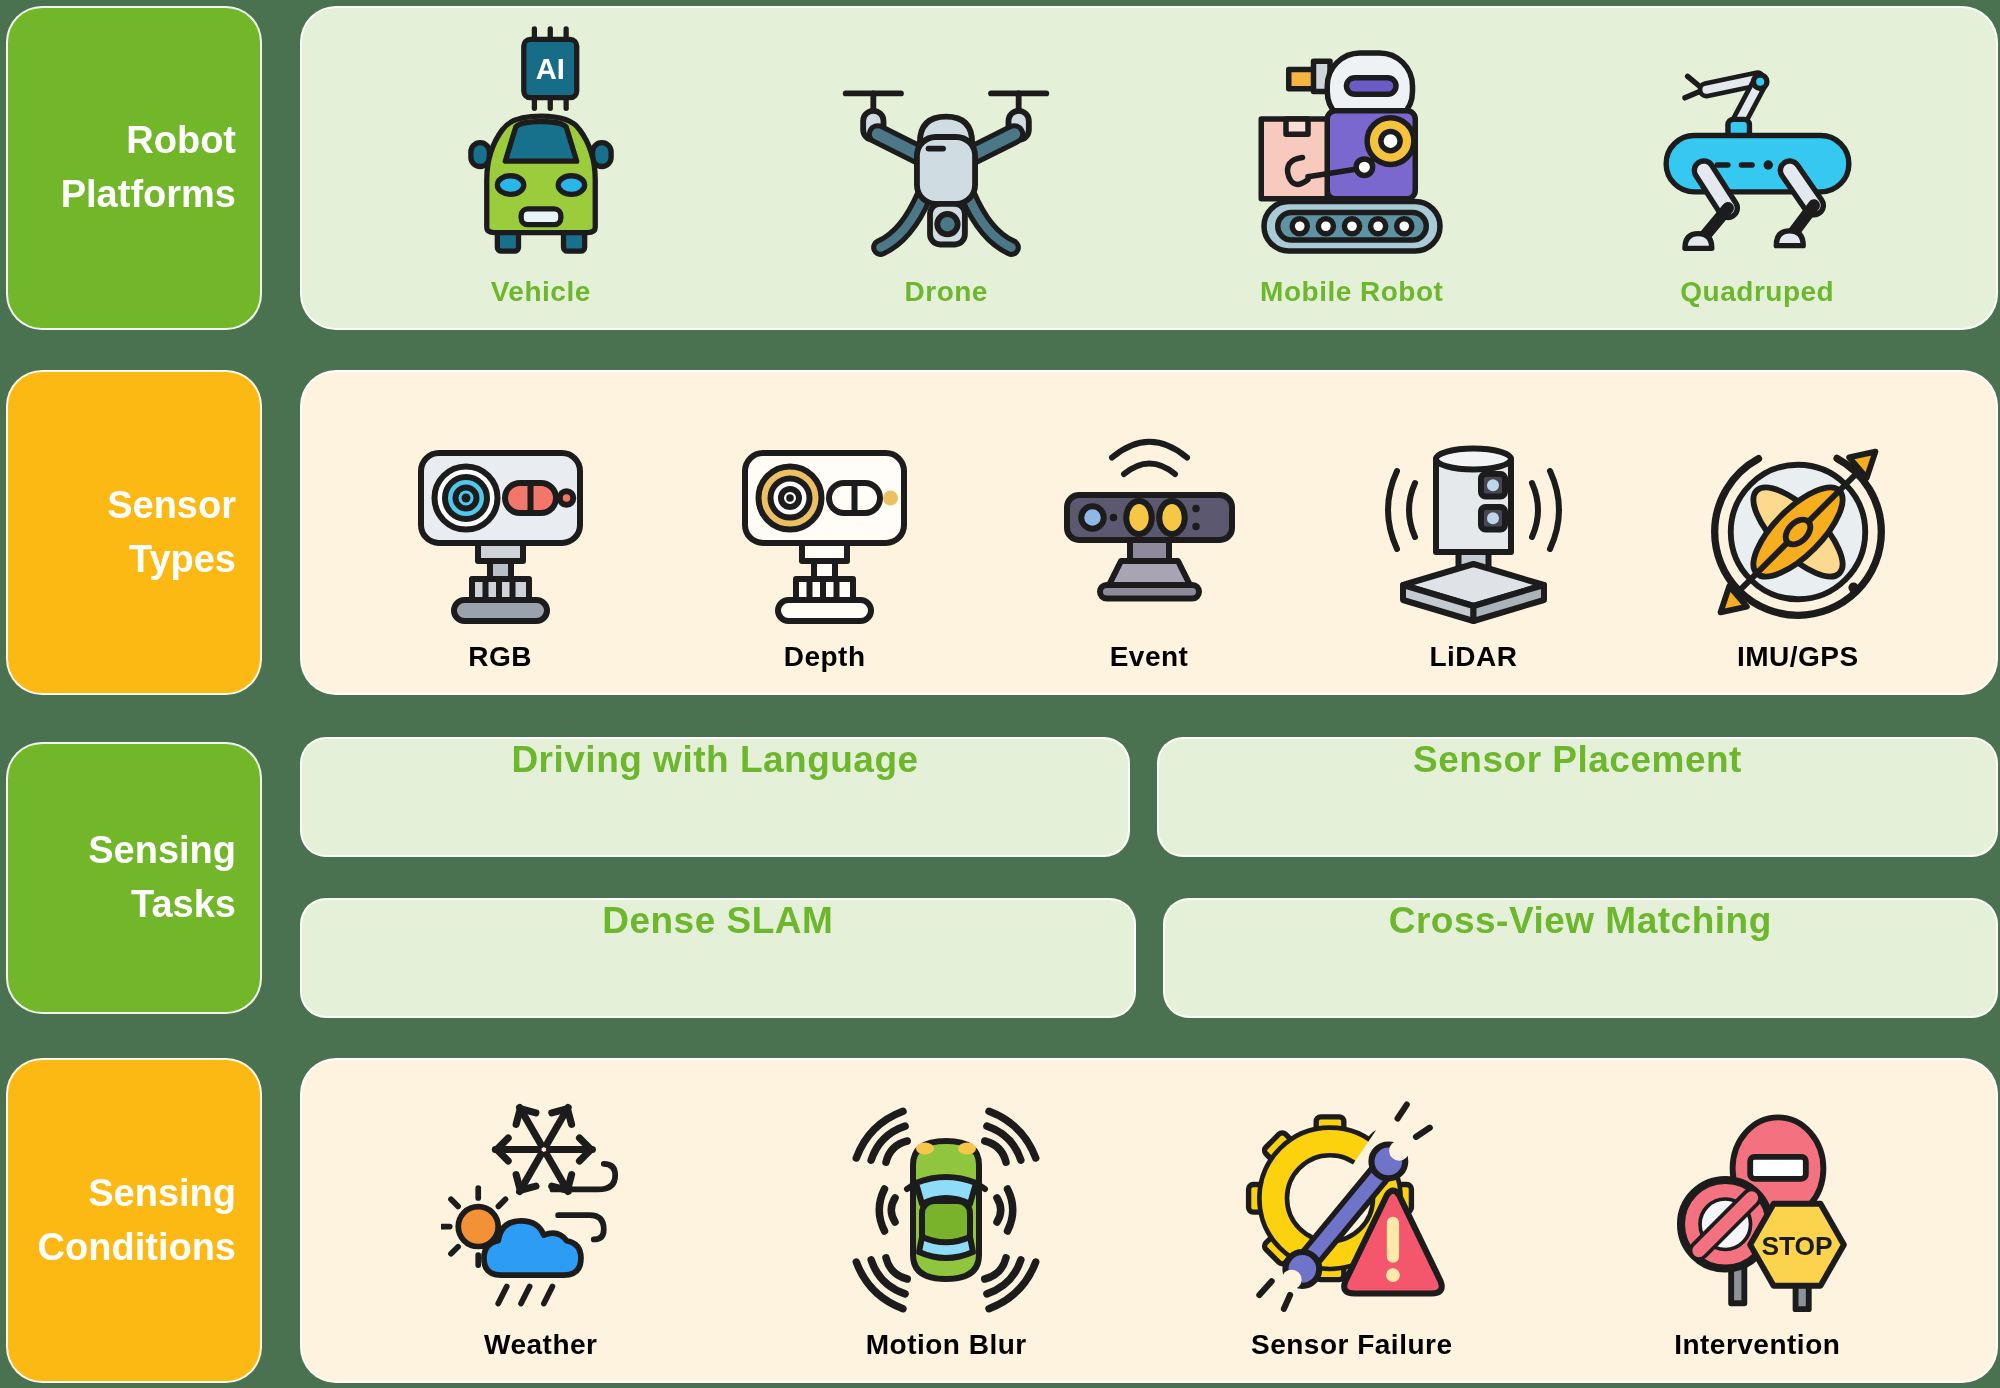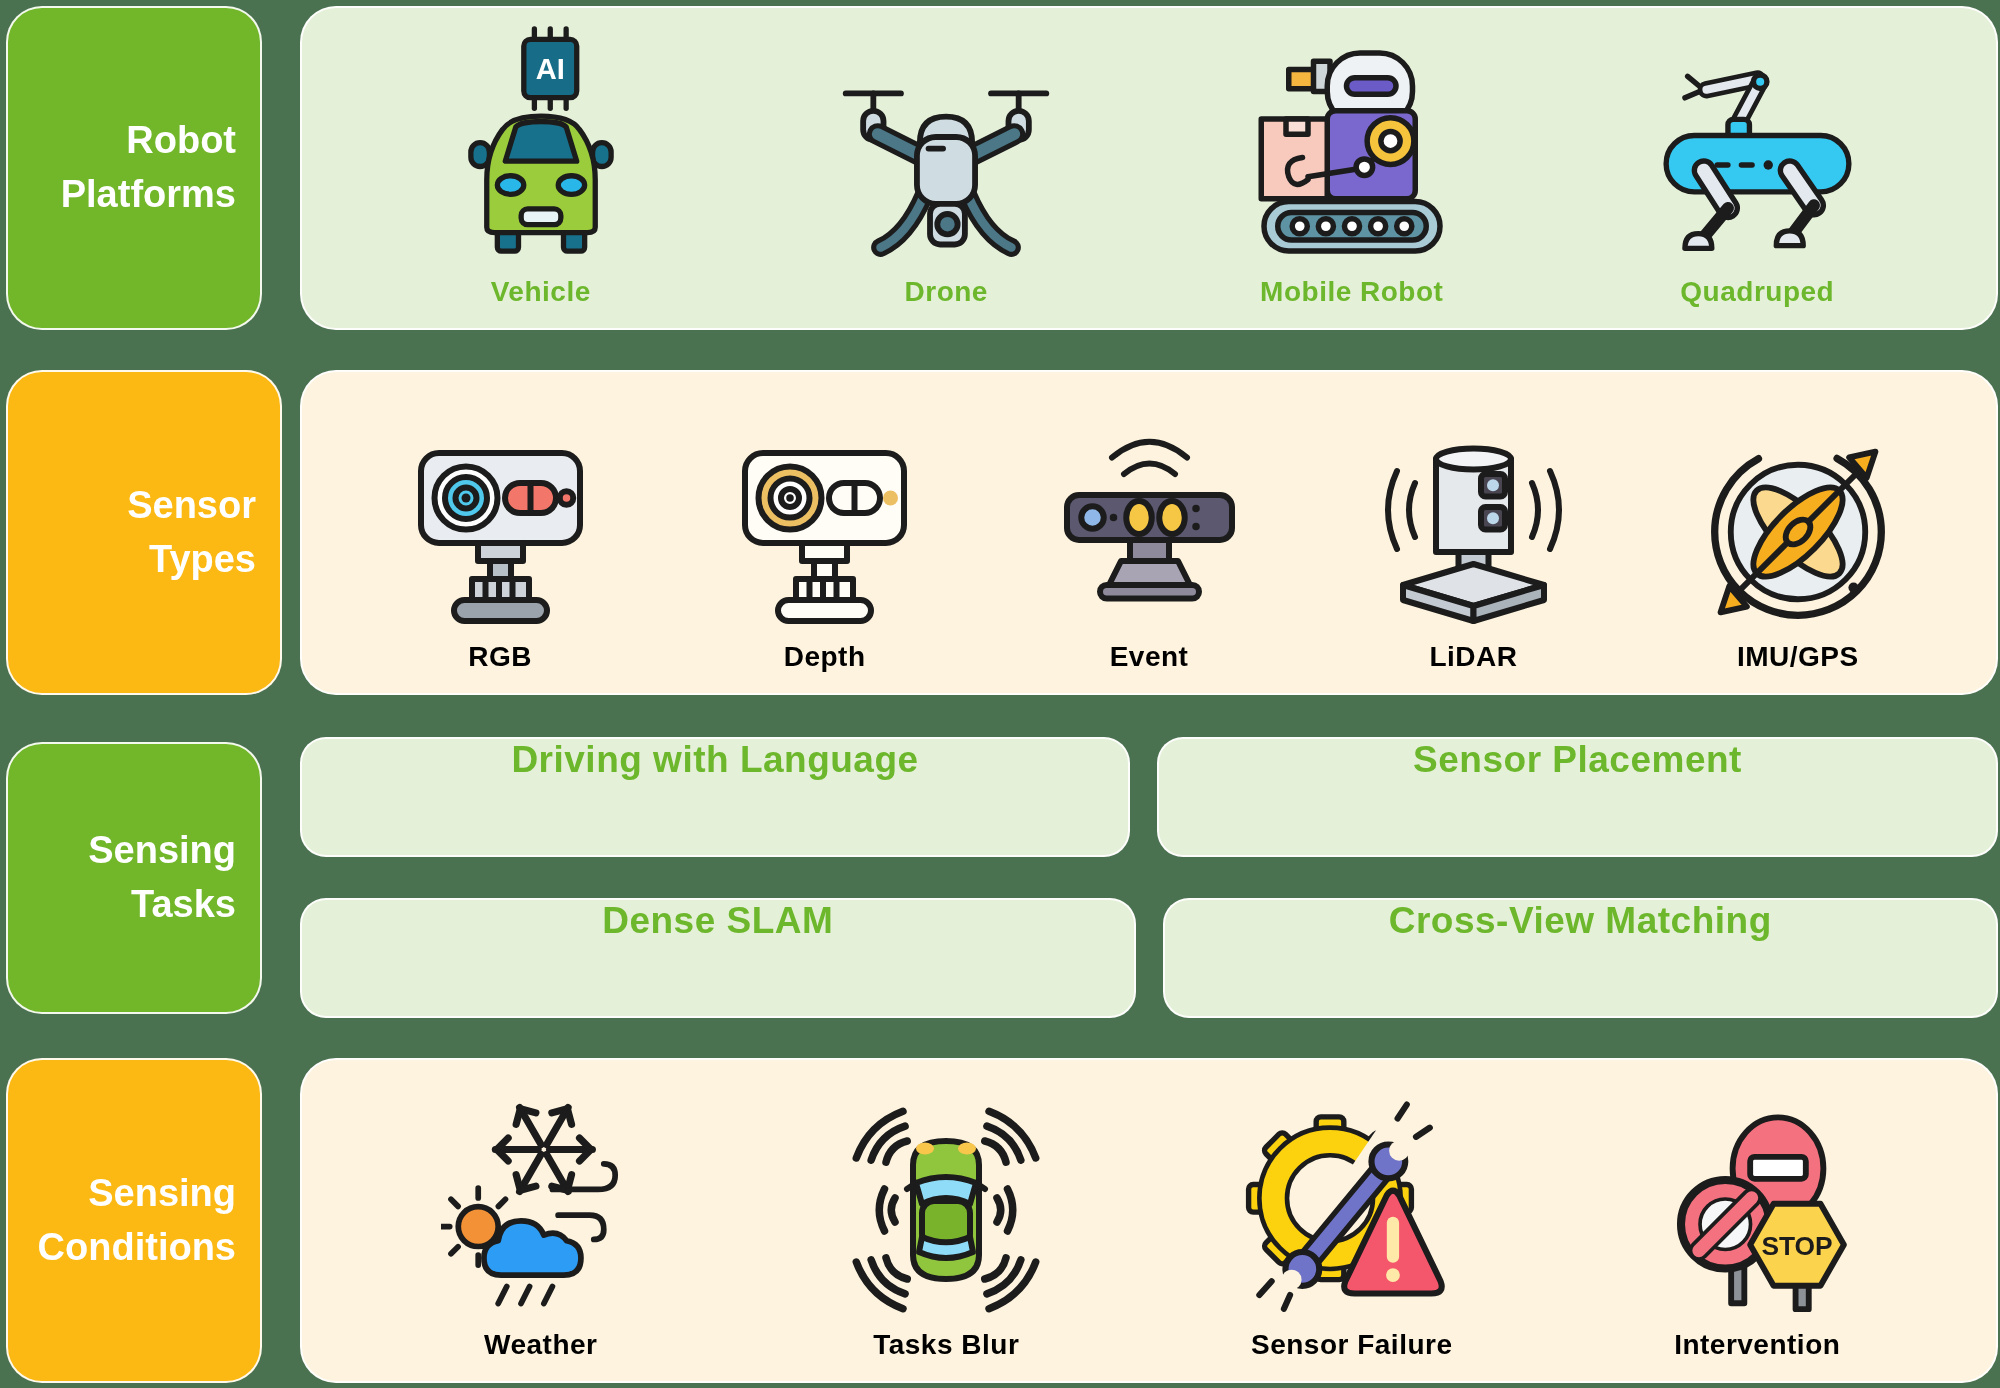--- a/index.html
+++ b/index.html
@@ -129,21 +129,21 @@
         <path class="ln" d="M26,140 Q26,129 36,129 Q46,129 46,140 Z" fill="#e3e9ee"></path>
         <line x1="104" y1="82" x2="122" y2="108" stroke="#1c1c1c" stroke-width="18" stroke-linecap="round"></line>
         <line x1="104" y1="82" x2="122" y2="108" stroke="#e3e9ee" stroke-width="10" stroke-linecap="round"></line>
         <line x1="122" y1="108" x2="104" y2="132" stroke="#1c1c1c" stroke-width="9" stroke-linecap="round"></line>
         <path class="ln" d="M94,138 Q94,127 104,127 Q114,127 114,138 Z" fill="#e3e9ee"></path>
       </svg>
       <div class="itemlabel green">Quadruped</div>
     </div>
   </div>
 
-  <div class="block rowlabel orange" style="left:6px;top:370px;width:276px;height:325px;">
+  <div class="block rowlabel orange" style="left:6px;top:370px;width:256px;height:325px;">
     <span>Sensor Types</span>
   </div>
 
   <div class="block panel creambg" style="left:300px;top:370px;width:1698px;height:325px;">
 
     <div class="cell">
       <svg width="195" height="195" viewBox="0 0 130 130">
         <rect class="ln" x="12" y="14" width="106" height="60" rx="12" fill="#e9edf1"></rect>
         <circle class="ln" cx="42" cy="44" r="21" fill="#ffffff"></circle>
         <circle class="ln" cx="42" cy="44" r="14" fill="#4fc8ec"></circle>
@@ -329,21 +329,21 @@
         </g>
         <path class="ln" d="M48,40 Q48,24 70,24 Q92,24 92,40 L92,100 Q92,116 70,116 Q48,116 48,100 Z" fill="#90c53e"></path>
         <ellipse cx="56" cy="29" rx="6" ry="4" fill="#f9c64c"></ellipse>
         <ellipse cx="84" cy="29" rx="6" ry="4" fill="#f9c64c"></ellipse>
         <line class="ln" x1="44" y1="56" x2="50" y2="52"></line>
         <line class="ln" x1="96" y1="56" x2="90" y2="52"></line>
         <path class="ln" d="M50,52 Q70,44 90,52 L86,66 Q70,58 54,66 Z" fill="#8edcf7"></path>
         <rect class="ln" x="54" y="64" width="32" height="30" rx="8" fill="#79b32c"></rect>
         <path class="ln" d="M52,98 Q70,106 88,98 L86,88 Q70,95 54,88 Z" fill="#8edcf7"></path>
       </svg>
-      <div class="itemlabel orange">Tasks Blur</div>
+      <div class="itemlabel orange">Motion Blur</div>
     </div>
 
     <div class="cell">
       <svg width="215" height="215" viewBox="0 0 140 140">
         <defs>
             <g id="tooth">
               <rect x="-9" y="-53" width="18" height="16" rx="3"></rect>
             </g>
           </defs>
         <g fill="#fcd20f" stroke="#1c1c1c" stroke-width="3.5" stroke-linejoin="round">

